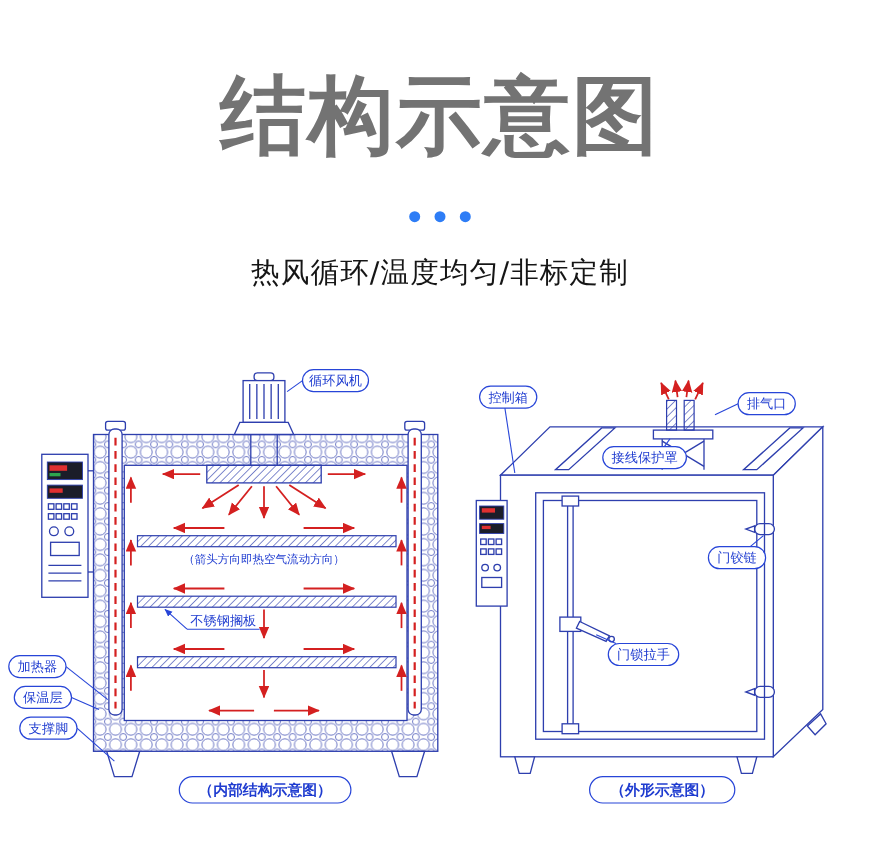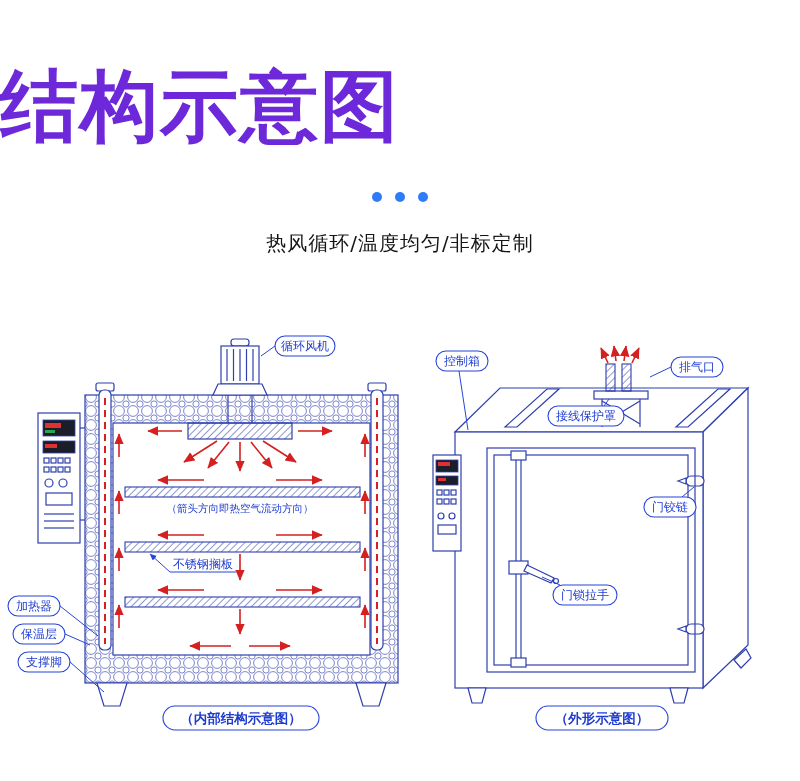--- a/index.html
+++ b/index.html
@@ -1,26 +1,26 @@
 <!DOCTYPE html>
 <html><head>
 <meta charset="utf-8">
 <style>
   * { margin:0; padding:0; box-sizing:border-box; }
   html, body { background:#ffffff; }
   body { width:800px; height:781px; font-family:"DejaVu Sans","Liberation Sans",sans-serif; }
   .page { position:relative; width:800px; height:781px; background:#fff; overflow:hidden; }
 
-  .title { position:absolute; top:64px; left:0; width:100%; text-align:left;
-           font-size:78px; font-weight:900; color:#6d28d9; letter-spacing:2px; line-height:1.1; }
+  .title { position:absolute; top:64px; left:0; width:100%; text-align:center;
+           font-size:78px; font-weight:900; color:#737373; letter-spacing:2px; line-height:1.1; }
   .dots { position:absolute; top:192px; left:0; width:100%;
           display:flex; justify-content:center; align-items:center; gap:13px; }
   .dot { width:10px; height:10px; border-radius:50%; background:#2e7df6; }
   .subtitle { position:absolute; top:230px; left:0; width:100%; text-align:center;
-              font-size:20px; font-weight:500; color:#151515; letter-spacing:1px; }
+              font-size:26px; font-weight:500; color:#151515; letter-spacing:1px; }
   .diagrams { position:absolute; top:320px; left:0; }
 
   .ln   { stroke:#2e3fae; fill:none; stroke-width:1.2; }
   .lnf  { stroke:#2e3fae; fill:#ffffff; stroke-width:1.2; }
   .red  { stroke:#d42020; stroke-width:1.6; fill:none; }
   .redd { stroke:#d42020; stroke-width:2; fill:none; stroke-dasharray:7,5; }
   .leader { stroke:#2745d8; stroke-width:1; fill:none; }
   .lblbox { fill:#ffffff; stroke:#2745d8; stroke-width:1.1; }
   text { font-family:"DejaVu Sans","Liberation Sans",sans-serif; }
   .lbl  { fill:#1f3cd0; font-size:12px; }

